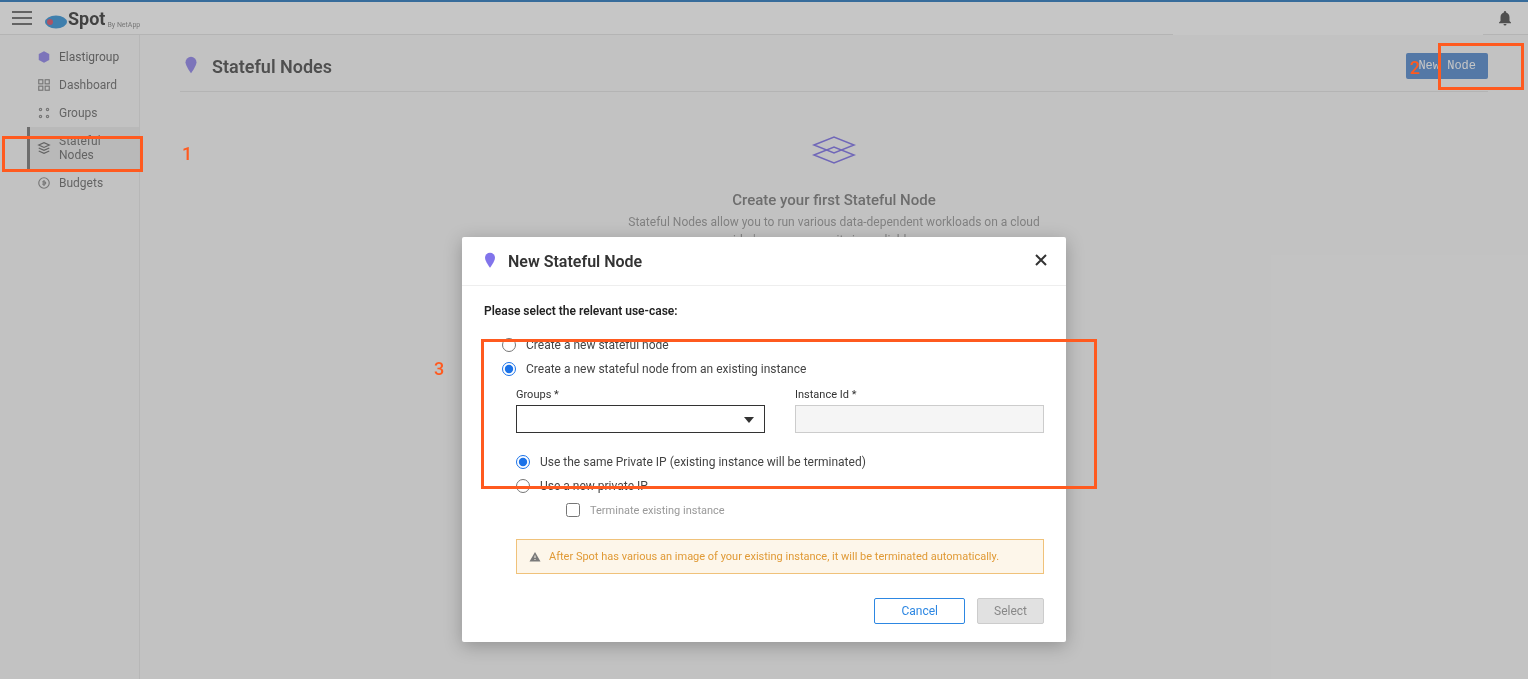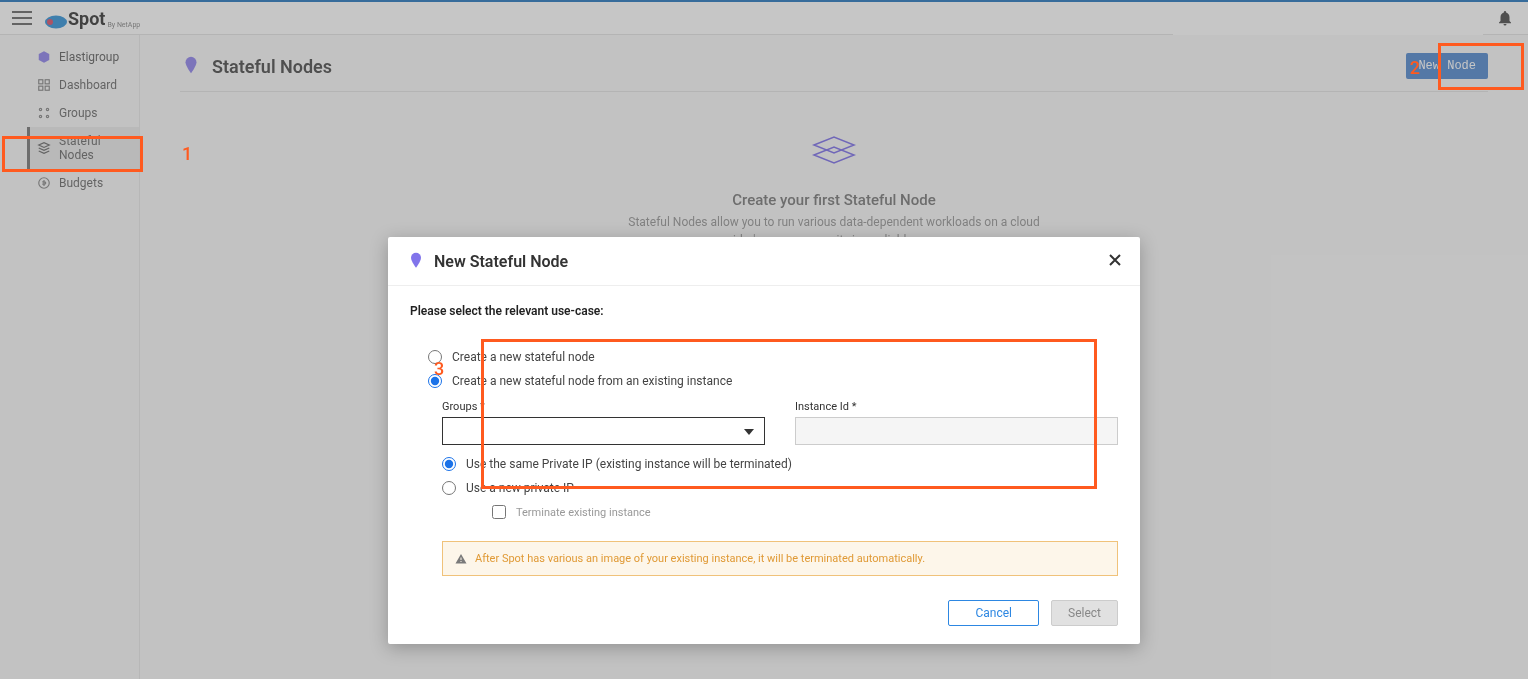--- a/index.html
+++ b/index.html
@@ -21,36 +21,36 @@
     .side-item.active{background:#e8e8e8;border-left:3px solid #666;padding-left:7px;}
     .main{flex:1;background:#f9f9f9;padding:0 40px;position:relative;}
     .page-head{display:flex;align-items:center;justify-content:space-between;padding:18px 0 12px 0;border-bottom:1px solid #e0e0e0;}
     .page-title-wrap{display:flex;align-items:center;gap:10px;}
     .page-title{font-size:18px;font-weight:600;color:#333;}
     .new-node-btn{background:#3b79c8;color:#fff;border:none;padding:6px 12px;font-size:12px;border-radius:2px;cursor:pointer;font-family:Liberation Mono, monospace;}
     .empty{display:flex;flex-direction:column;align-items:center;margin-top:35px;color:#777;text-align:center;}
     .empty h3{font-size:15px;color:#666;font-weight:500;margin-top:14px;}
     .empty p{font-size:12px;color:#888;max-width:420px;line-height:1.5;margin-top:4px;}
     .page-overlay{position:absolute;top:0;left:0;right:0;bottom:0;background:rgba(120,120,120,0.42);}
-    .modal{position:absolute;top:237px;left:50%;transform:translateX(-50%);width:752px;background:#fff;box-shadow:0 4px 18px rgba(0,0,0,.25);border-radius:2px;}
+    .modal{position:absolute;top:237px;left:50%;transform:translateX(-50%);width:604px;background:#fff;box-shadow:0 4px 18px rgba(0,0,0,.25);border-radius:2px;}
     .m-head{display:flex;align-items:center;padding:14px 18px;border-bottom:1px solid #eee;}
     .m-title{font-size:16px;font-weight:600;color:#333;margin-left:8px;}
     .m-close{margin-left:auto;font-size:16px;cursor:pointer;color:#444;}
     .m-body{padding:18px 22px 10px 22px;font-size:12px;color:#333;}
-    .m-label{font-weight:600;font-size:12px;margin-bottom:32px;color:#222;}
+    .m-label{font-weight:600;font-size:12px;margin-bottom:20px;color:#222;}
     .radio-row{display:flex;align-items:center;gap:10px;font-size:12px;color:#444;margin:10px 0 10px 18px;}
     input[type=radio]{width:14px;height:14px;accent-color:#1b72e8;}
     input[type=checkbox]{width:14px;height:14px;accent-color:#1b72e8;}
     .sub-sec{margin-left:32px;margin-top:12px;display:flex;gap:30px;}
     .field{flex:1;}
     .field label{font-size:11px;color:#333;display:block;margin-bottom:4px;}
     .sel{width:100%;height:28px;border:1px solid #333;background:#fff;padding:0 8px;position:relative;cursor:pointer;}
     .sel:after{content:"";position:absolute;right:10px;top:11px;border-left:5px solid transparent;border-right:5px solid transparent;border-top:6px solid #333;}
     .inp{width:100%;height:28px;border:1px solid #ccc;background:#f5f5f5;padding:0 8px;}
-    .sub-radio{margin-left:32px;margin-top:12px;}
+    .sub-radio{margin-left:32px;margin-top:22px;}
     .sub-radio .radio-row{margin-left:0;}
     .chk-row{display:flex;align-items:center;gap:10px;font-size:11px;color:#999;margin:6px 0 0 50px;}
     .warn{margin:22px 0 0 32px;border:1px solid #f0c27a;background:#fdf6ea;padding:10px 12px;font-size:11px;color:#e09a36;display:flex;align-items:center;gap:8px;}
     .m-foot{display:flex;justify-content:flex-end;gap:12px;padding:14px 22px 18px;}
     .btn-cancel{background:#fff;border:1px solid #2d87e2;color:#2d87e2;padding:5px 26px;font-size:12px;cursor:pointer;border-radius:2px;}
     .btn-select{background:#e1e1e1;border:1px solid #ccc;color:#888;padding:5px 16px;font-size:12px;cursor:not-allowed;border-radius:2px;}
     .callout{position:absolute;border:3px solid #ff5a1f;pointer-events:none;}
     .co1{top:136px;left:2px;width:141px;height:36px;}
     .co2{top:43px;right:4px;width:86px;height:47px;}
     .co3{top:339px;left:481px;width:616px;height:150px;}

